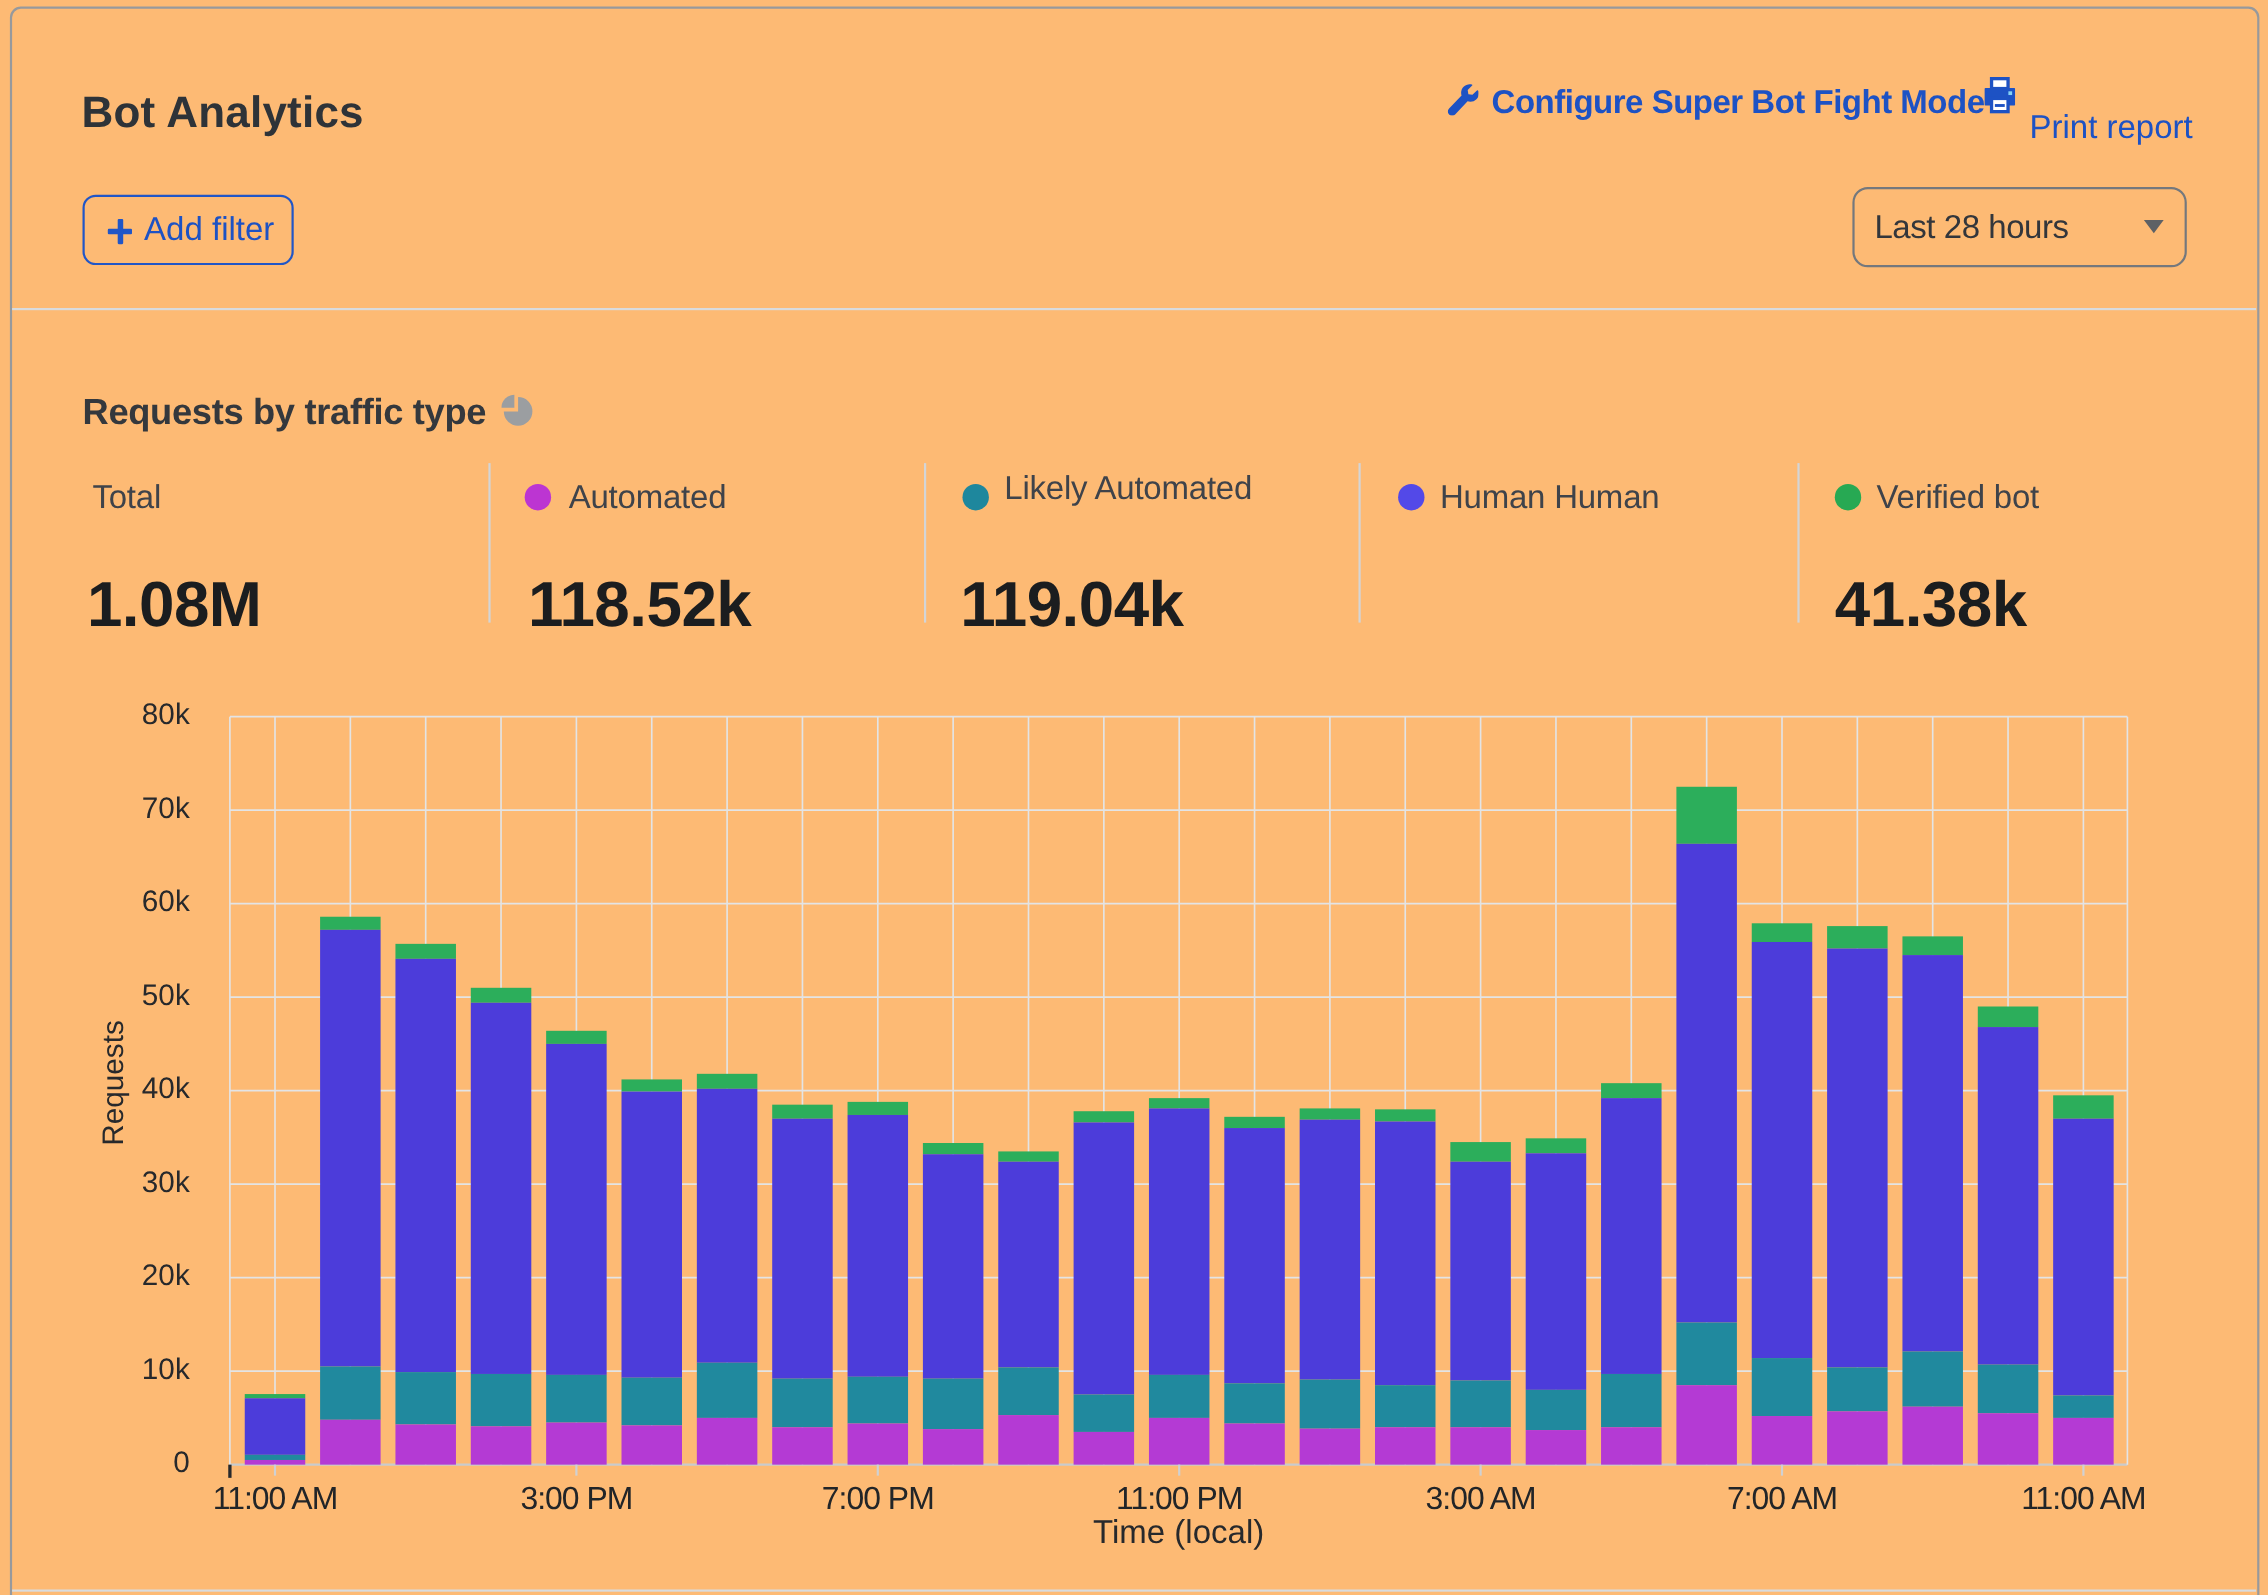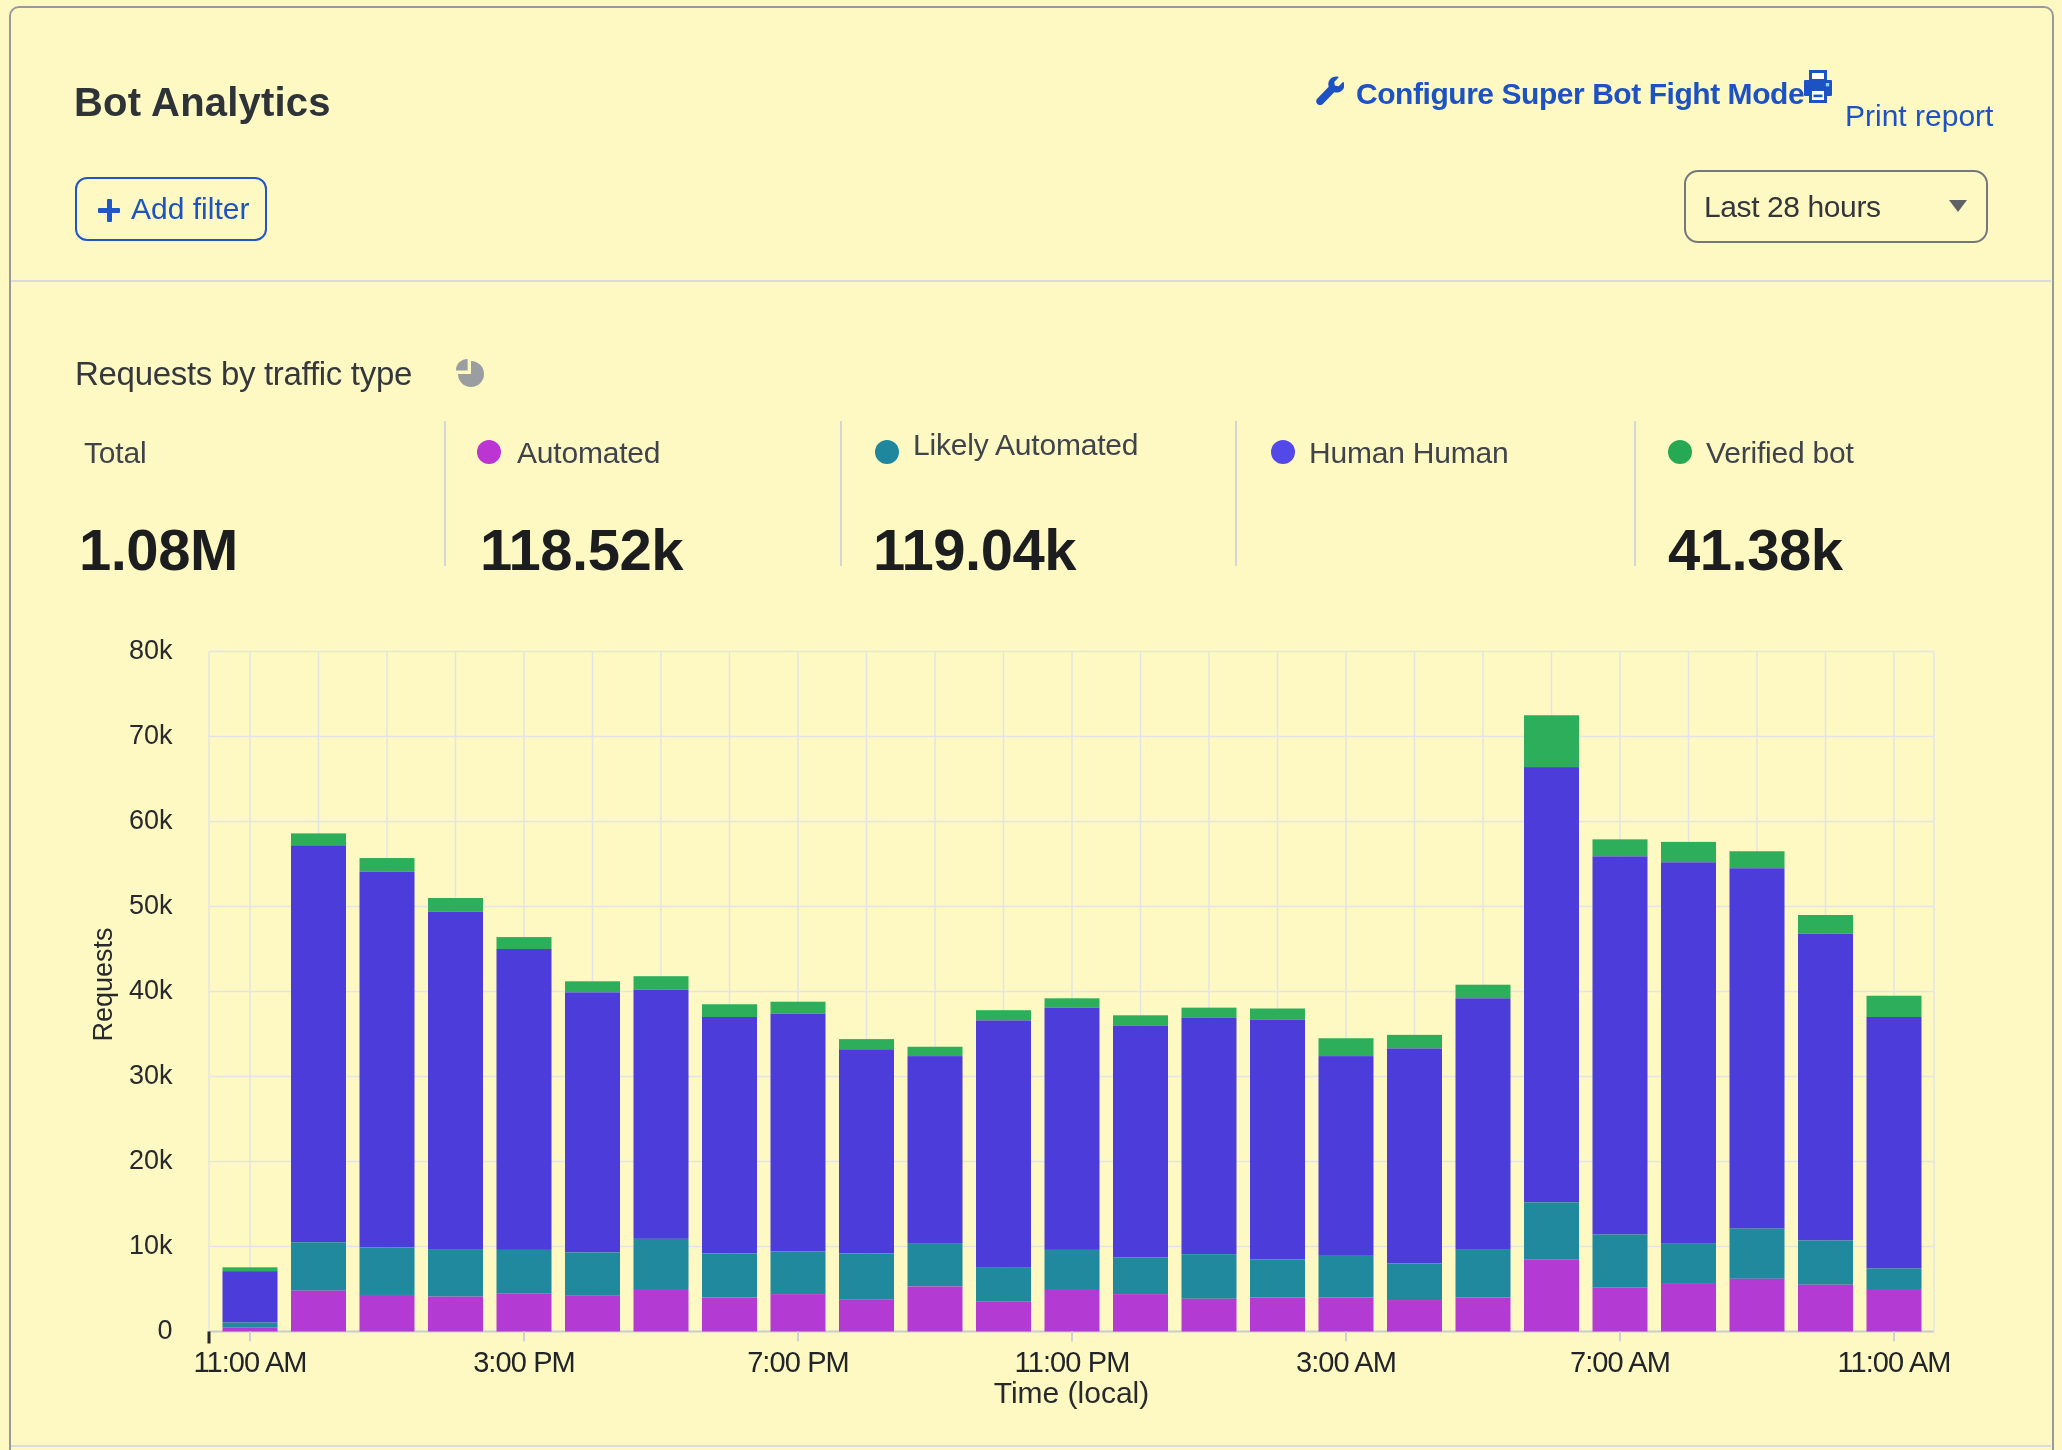--- a/index.html
+++ b/index.html
@@ -1,32 +1,32 @@
 <!DOCTYPE html>
 <html><head>
 <meta charset="utf-8">
 <style>
   html,body{margin:0;padding:0;background:#fff;font-family:"Liberation Sans",sans-serif;}
-  #page{position:relative;width:2062px;height:1450px;overflow:hidden;background:#fef9c3;}
+  #page{position:relative;width:2062px;height:1450px;overflow:hidden;background:#fdba74;}
   .abs{position:absolute;}
   #card{left:9px;top:6px;width:2041px;height:1600px;border:2px solid #97999c;border-radius:10px;}
   #title{left:74px;top:80px;font-size:40px;font-weight:700;color:#2e3338;letter-spacing:0.2px;}
   .link{color:#1d52c4;font-size:30px;}
   #cfg{letter-spacing:-0.45px;font-weight:bold;}
   #cfg{left:1356px;top:77px;}
   #prt{left:1845px;top:77px;margin-top:22px;}
   #addfilter{left:75px;top:177px;width:188px;height:60px;border:2px solid #2156c7;border-radius:12px;color:#1d52c4;}
   #addfilter .hb{position:absolute;left:21px;top:28.5px;width:22px;height:5.5px;background:#2156c7;border-radius:1px;}
   #addfilter .vb{position:absolute;left:29.5px;top:20px;width:5.5px;height:22.5px;background:#2156c7;border-radius:1px;}
   #addfilter .lbl{position:absolute;left:54px;top:13px;font-size:30px;}
   #dd{left:1684px;top:170px;width:300px;height:69px;border:2px solid #74787d;border-radius:14px;}
   #dd .lbl{position:absolute;left:18px;top:18px;font-size:30px;color:#33363b;letter-spacing:-0.4px;}
   #dd .tri{position:absolute;left:263px;top:28px;width:0;height:0;border-left:9.5px solid transparent;border-right:9.5px solid transparent;border-top:12px solid #5e6165;}
   #hr1{left:11px;top:280px;width:2040px;height:2px;background:#d9dbdd;}
-  #secttl{left:75px;top:355px;font-size:33px;font-weight:400;color:#34383d;letter-spacing:-0.3px;}
+  #secttl{left:75px;top:355px;font-size:33px;font-weight:700;color:#34383d;letter-spacing:-0.3px;}
   .statlbl{font-size:30px;color:#3f434a;letter-spacing:-0.2px;}
   .statval{font-size:58px;font-weight:700;color:#1b1d1f;letter-spacing:-0.5px;margin-top:32px;}
   .dot{width:24px;height:24px;border-radius:50%;}
   .vdiv{width:2px;background:#d3d5d7;top:421px;height:145px;}
   #hr2{left:11px;top:1445px;width:2040px;height:2px;background:#d9dbdd;}
 </style>
 </head>
 <body>
 <div id="page">
   <div id="card" class="abs"></div>

